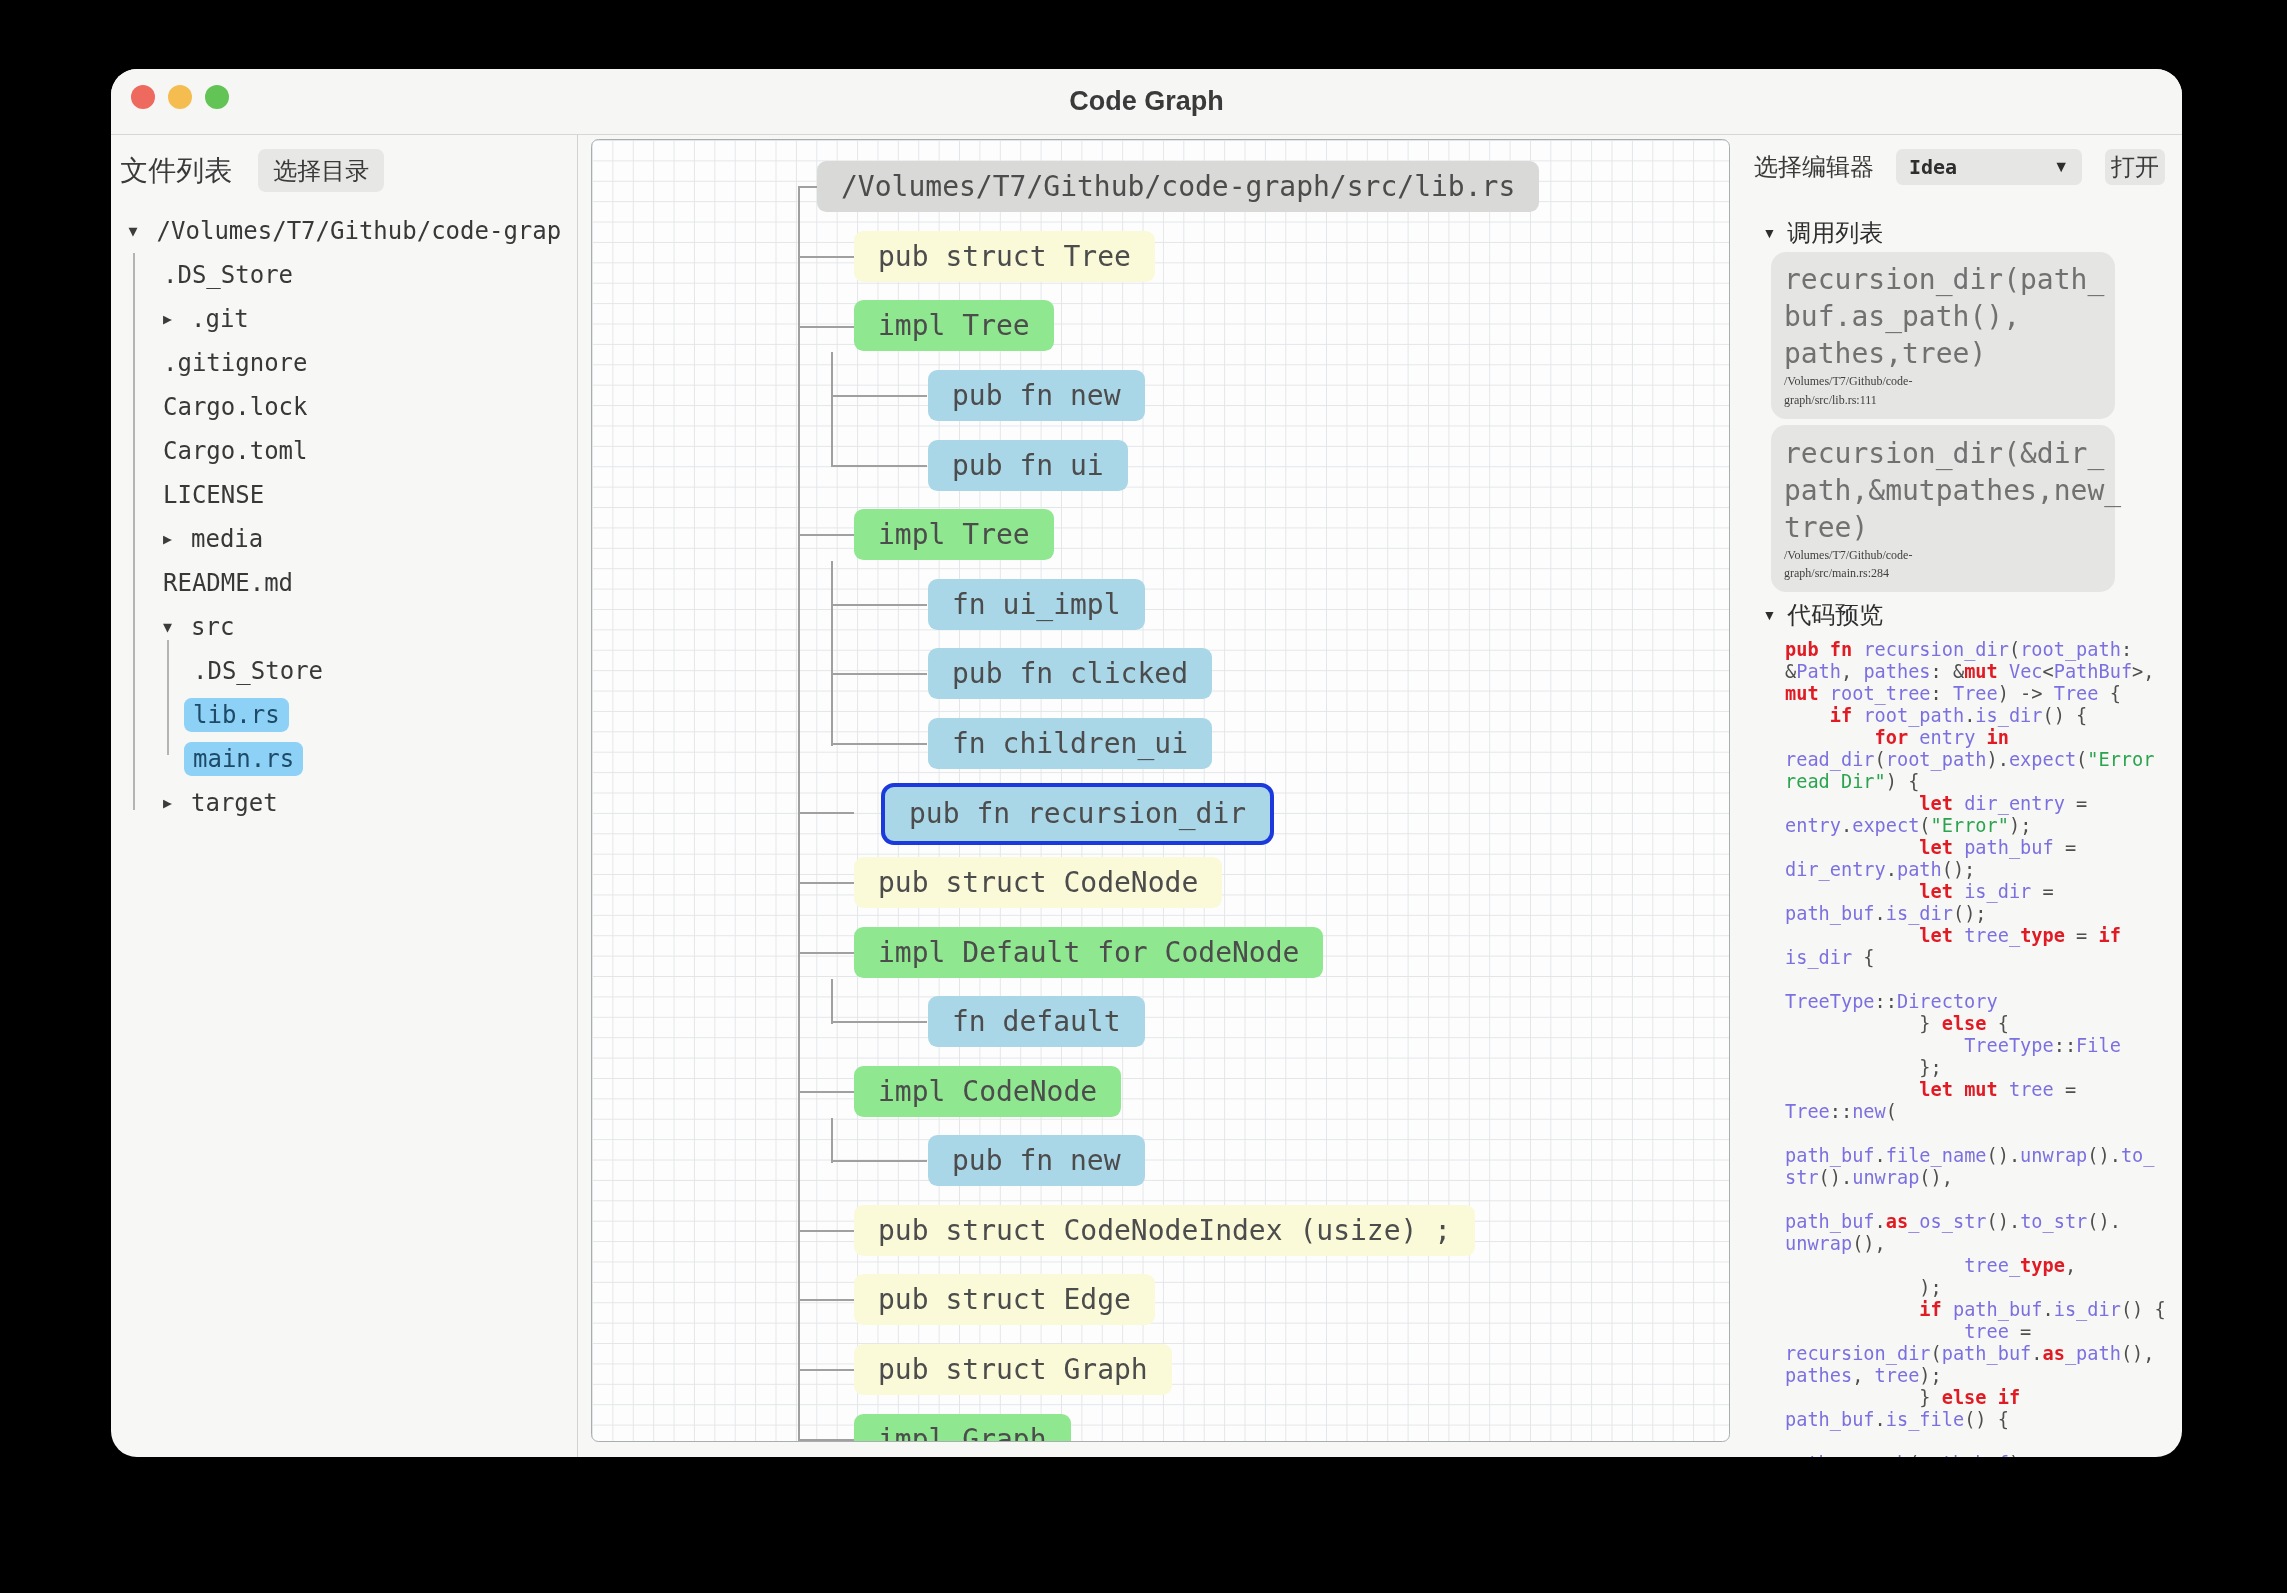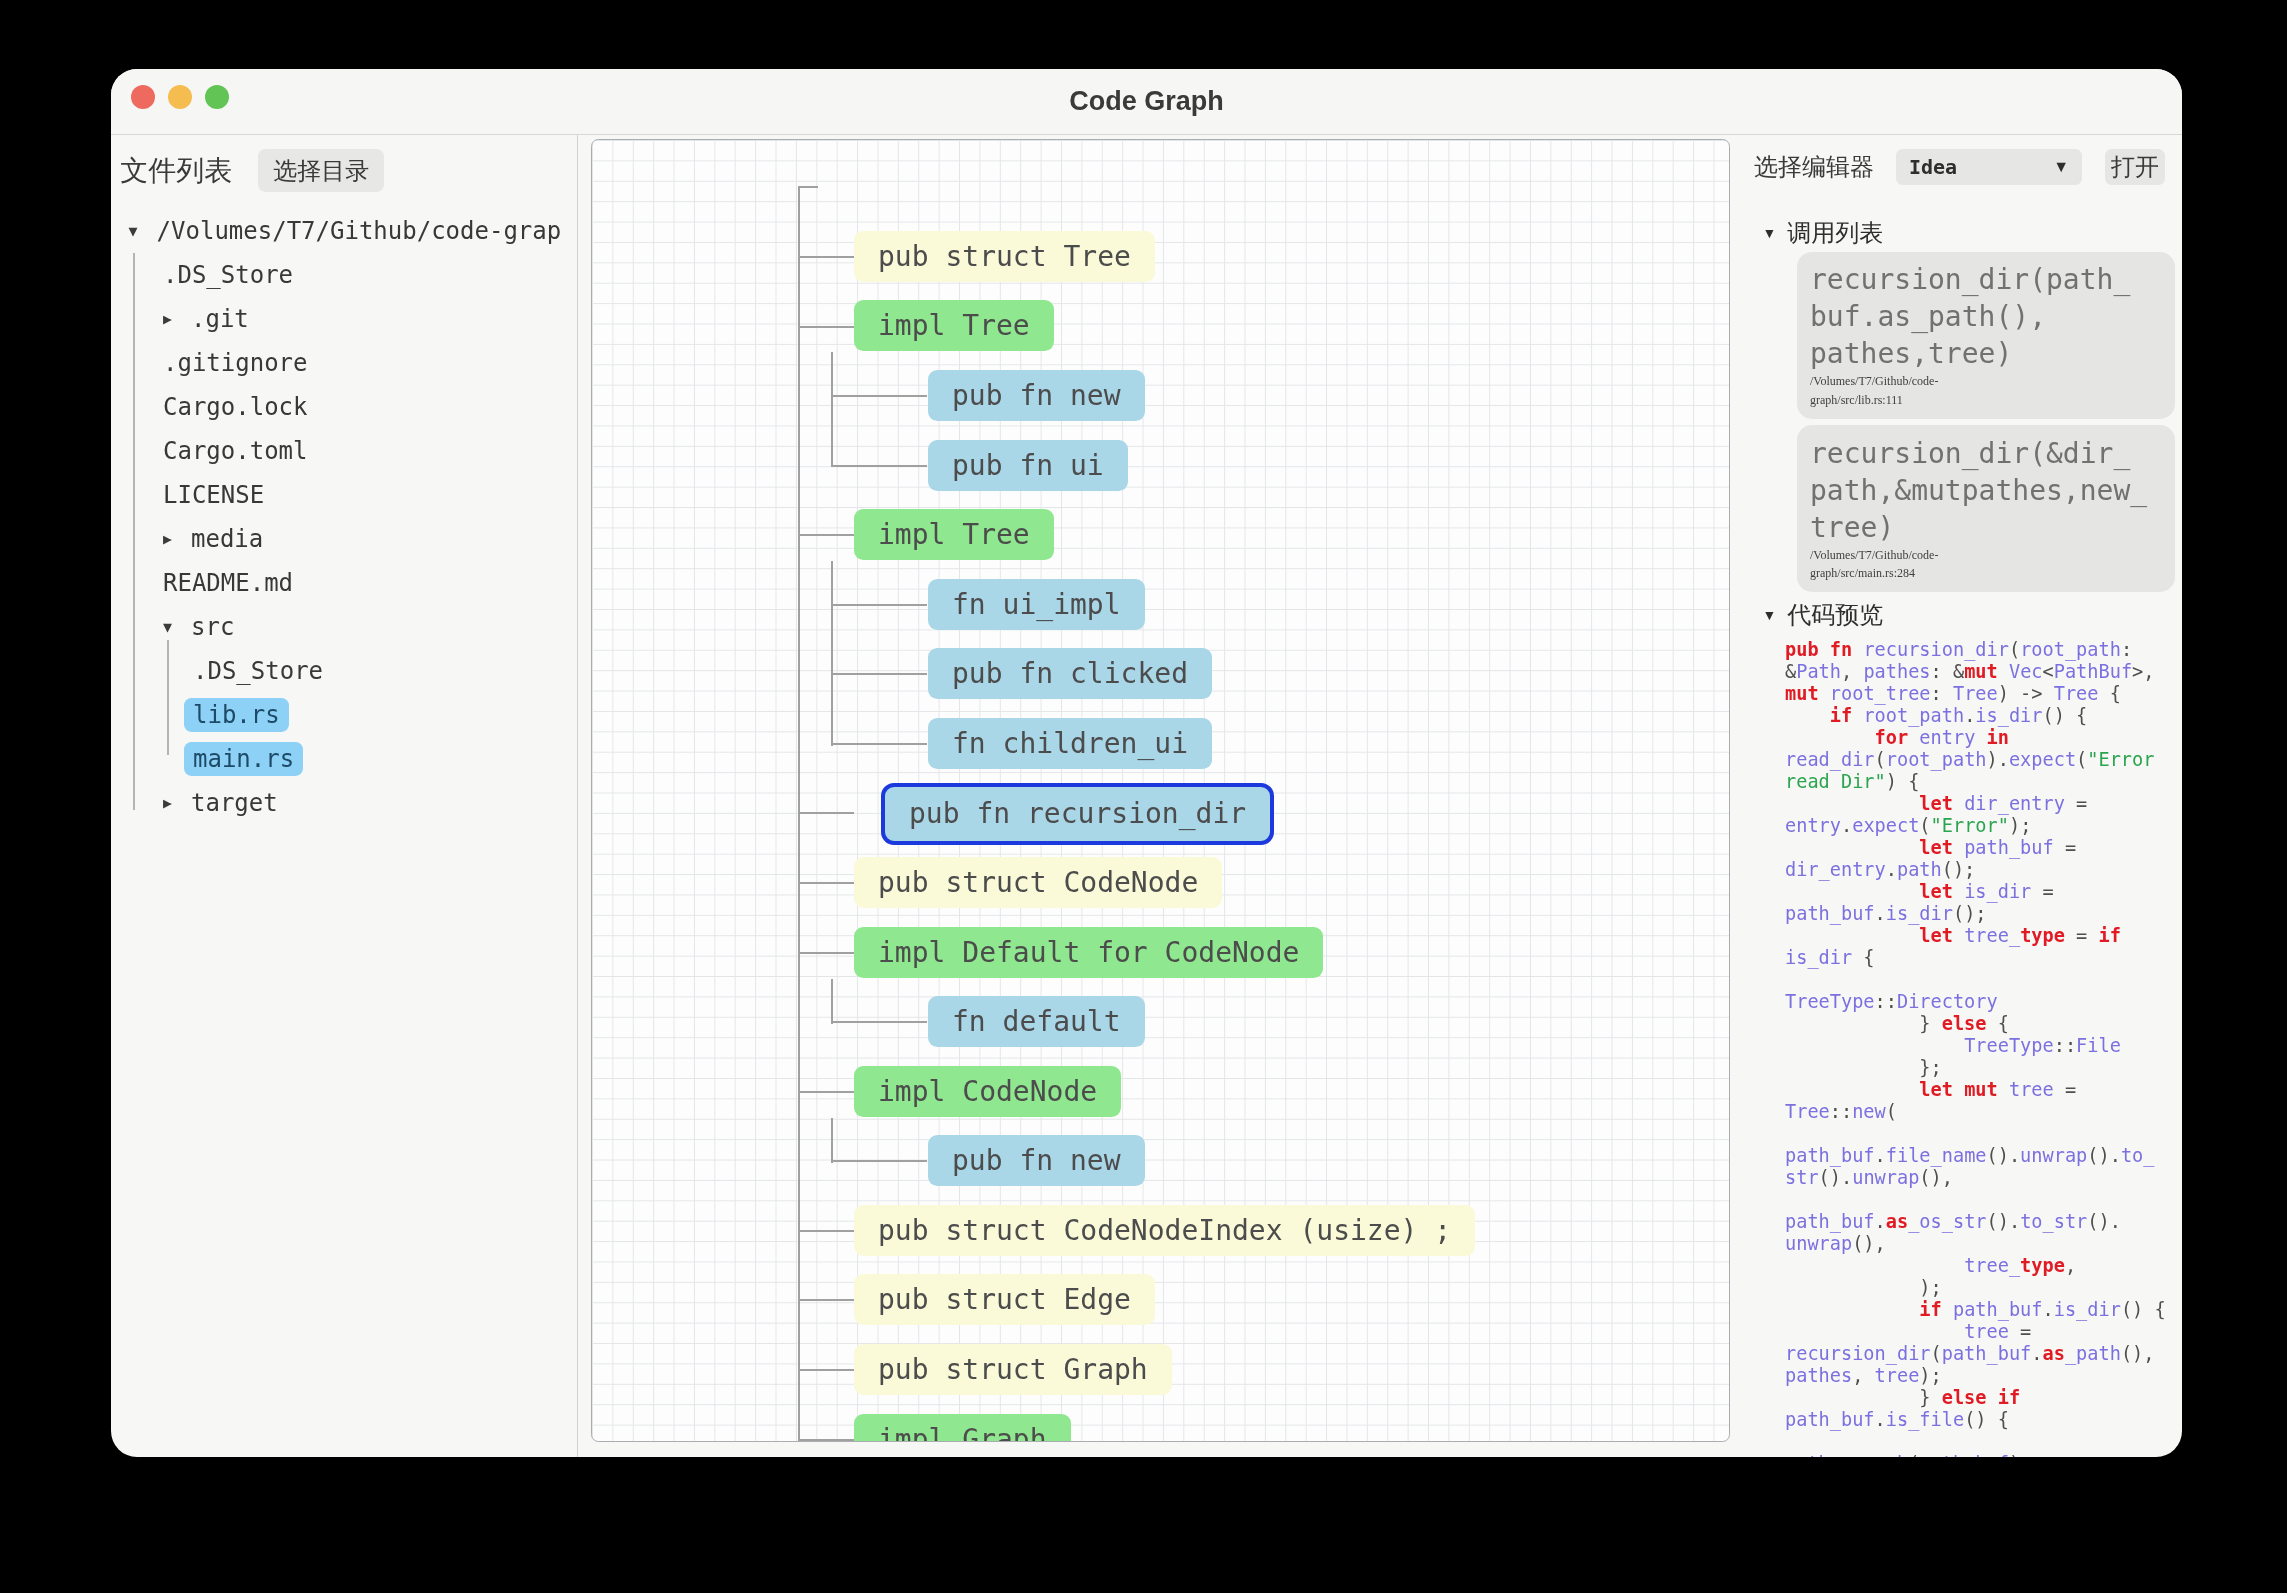--- a/index.html
+++ b/index.html
@@ -57,21 +57,21 @@
   .dropdown{position:absolute;left:142px;top:0;width:186px;height:36px;background:#e6e6e4;border-radius:6.5px;
             display:flex;align-items:center;justify-content:space-between;padding:0 13px;box-sizing:border-box;}
   .dropdown .val{font-size:20px;font-weight:bold;color:#2e2e2e;font-family:"DejaVu Sans Mono",monospace;}
   .dropdown .dd-arrow{font-size:16px;color:#2e2e2e;}
   .open-btn{position:absolute;left:351px;top:0;width:60px;height:36px;background:#e6e6e4;border:none;border-radius:6.5px;
             font-size:24px;color:#3a3a3a;text-align:center;padding:0;font-family:"Liberation Sans",sans-serif;}
   .sec-header{position:absolute;left:19.5px;display:flex;align-items:center;gap:11px;font-size:24px;color:#2e2e2e;}
   .sec-header .tri{font-size:14px;color:#2e2e2e;}
   .sec-calls{top:82px;}
   .sec-preview{top:464px;}
-  .calls{position:absolute;left:54px;top:117px;width:378px;}
+  .calls{position:absolute;left:28px;top:117px;width:344px;}
   .card{background:#e5e5e3;border-radius:15px;padding:9.3px 11px 9.3px 13px;margin-bottom:6.5px;box-sizing:border-box;}
   .card .sig{font-family:"DejaVu Sans Mono",monospace;font-size:28px;line-height:37px;color:#717171;white-space:pre;}
   .card .loc{font-family:Liberation Serif, serif;font-size:12px;line-height:18.6px;color:#404040;white-space:pre;}
   .code{position:absolute;left:42px;top:504px;right:3.7px;bottom:0;overflow:hidden;
         font-family:"DejaVu Sans Mono",monospace;font-size:18.6px;line-height:22px;white-space:pre;}
   .cl{height:22px;}
   .c-k{color:#e01b24;font-weight:bold;}
   .c-i{color:#7b70e0;}
   .c-s{color:#2aa44e;}
   .c-p{color:#4f4f4f;}
@@ -132,20 +132,21 @@
           <div class="cline" style="left: 239px; top: 255px; width: 96px; height: 1.9px; background: rgb(160, 160, 160);"></div>
           <div class="cline" style="left: 239px; top: 325px; width: 96px; height: 1.9px; background: rgb(160, 160, 160);"></div>
           <div class="cline" style="left: 239px; top: 421px; width: 1.9px; height: 185px; background: rgb(160, 160, 160);"></div>
           <div class="cline" style="left: 239px; top: 464px; width: 96px; height: 1.9px; background: rgb(160, 160, 160);"></div>
           <div class="cline" style="left: 239px; top: 533px; width: 96px; height: 1.9px; background: rgb(160, 160, 160);"></div>
           <div class="cline" style="left: 239px; top: 603px; width: 96px; height: 1.9px; background: rgb(160, 160, 160);"></div>
           <div class="cline" style="left: 239px; top: 839px; width: 1.9px; height: 45px; background: rgb(160, 160, 160);"></div>
           <div class="cline" style="left: 239px; top: 881px; width: 96px; height: 1.9px; background: rgb(160, 160, 160);"></div>
           <div class="cline" style="left: 239px; top: 978px; width: 1.9px; height: 45px; background: rgb(160, 160, 160);"></div>
           <div class="cline" style="left: 239px; top: 1020px; width: 96px; height: 1.9px; background: rgb(160, 160, 160);"></div>
+          <div class="node" style="background: rgb(217, 217, 216); left: 225px; top: 21.3px;">/Volumes/T7/Github/code-graph/src/lib.rs</div>
           <div class="node" style="background: rgb(250, 250, 217); left: 262px; top: 91px;">pub struct Tree</div>
           <div class="node" style="background: rgb(143, 232, 143); left: 262px; top: 160px;">impl Tree</div>
           <div class="node" style="background: rgb(169, 215, 232); left: 336px; top: 230px;">pub fn new</div>
           <div class="node" style="background: rgb(169, 215, 232); left: 336px; top: 300px;">pub fn ui</div>
           <div class="node" style="background: rgb(143, 232, 143); left: 262px; top: 369px;">impl Tree</div>
           <div class="node" style="background: rgb(169, 215, 232); left: 336px; top: 439px;">fn ui_impl</div>
           <div class="node" style="background: rgb(169, 215, 232); left: 336px; top: 508px;">pub fn clicked</div>
           <div class="node" style="background: rgb(169, 215, 232); left: 336px; top: 578px;">fn children_ui</div>
           <div class="node sel" style="background: rgb(169, 215, 232); left: 257px; top: 643px; margin-left: 32px;">pub fn recursion_dir</div>
           <div class="node" style="background: rgb(250, 250, 217); left: 262px; top: 717px;">pub struct CodeNode</div>

